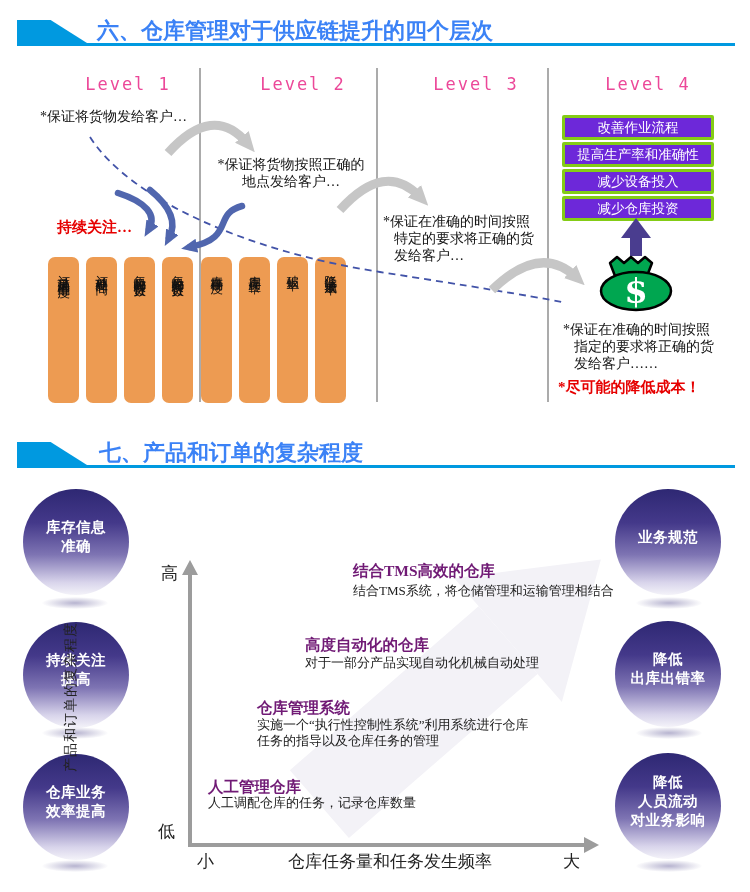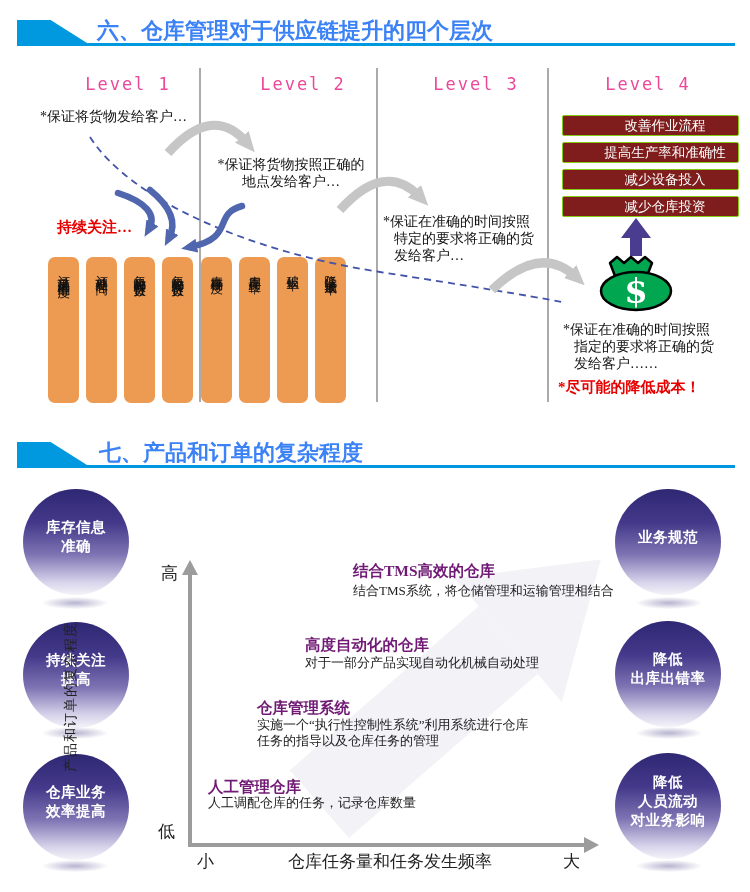--- a/index.html
+++ b/index.html
@@ -13,22 +13,22 @@
        color:#ec4899;width:120px;text-align:center;white-space:nowrap;}
   .vdiv{width:2px;background:#ababab;}
   .note{font-size:14px;line-height:17px;white-space:pre-line;color:#141414;}
   .hang{padding-left:11px;text-indent:-11px;}
   .center{text-align:center;}
   .red{color:#E60000;font-weight:bold;font-size:15px;white-space:nowrap;}
   .bar{width:31px;height:146px;top:257px;background:#ED9B52;border-radius:7px;}
   .bar-label{position:absolute;left:50%;top:8px;transform:translateX(-50%);
              writing-mode:vertical-rl;text-orientation:upright;font-size:12.5px;
              letter-spacing:1.5px;line-height:1;color:#111;}
-  .benefit{left:562px;width:146px;height:19px;background:#7f1d1d;border:1px solid #84cc16;
-           border-radius:2px;color:#fff;font-size:13.5px;line-height:19px;text-align:center;white-space:nowrap;padding-left:29px;}
+  .benefit{left:562px;width:146px;height:19px;background:#6d28d9;border:3px solid #84cc16;
+           border-radius:2px;color:#fff;font-size:13.5px;line-height:19px;text-align:center;white-space:nowrap;}
   .sphere{width:106px;height:106px;border-radius:50%;
           background:linear-gradient(180deg,#2E2873 0%,#44398A 32%,#7E74B3 62%,#D8D4EB 88%,#F4F3F9 100%);
           display:flex;align-items:center;justify-content:center;text-align:center;color:#fff;
           font-size:14.5px;font-weight:bold;line-height:19px;white-space:pre-line;letter-spacing:.5px;}
   .sphere-inner{transform:translateY(-5px);}
   .shadow{height:12px;border-radius:50%;
           background:radial-gradient(ellipse at center,rgba(95,88,150,.45) 0%,rgba(95,88,150,0) 72%);}
   .stage-t{font-size:15.5px;font-weight:bold;color:#701a75;white-space:nowrap;}
   .stage-d{font-size:13px;color:#1c1c1c;line-height:15.5px;white-space:pre-line;}
   .axis-lab{font-size:17px;color:#222;white-space:nowrap;}

